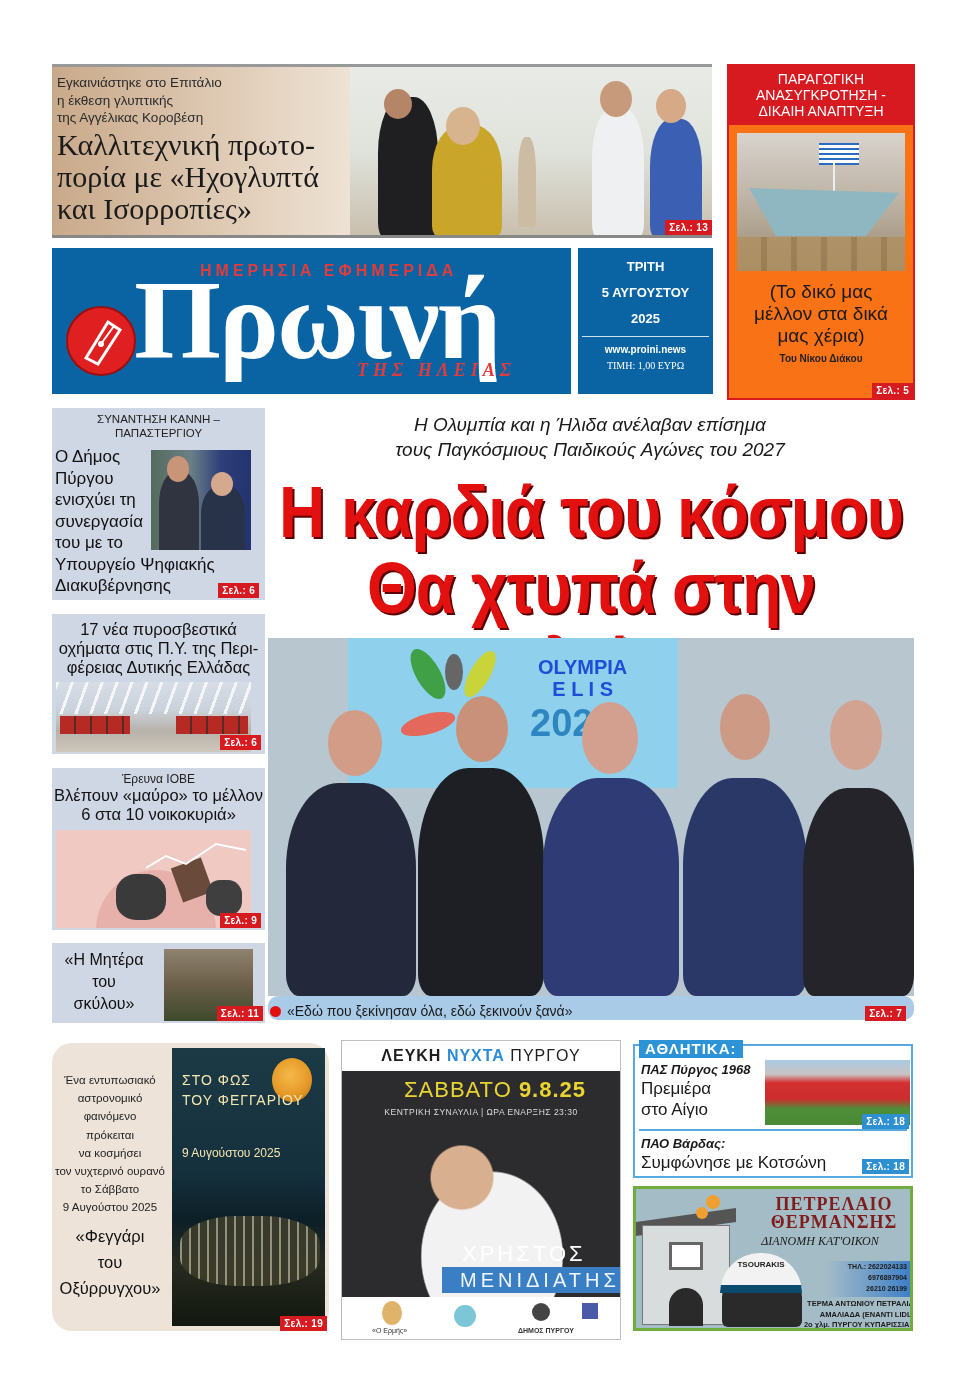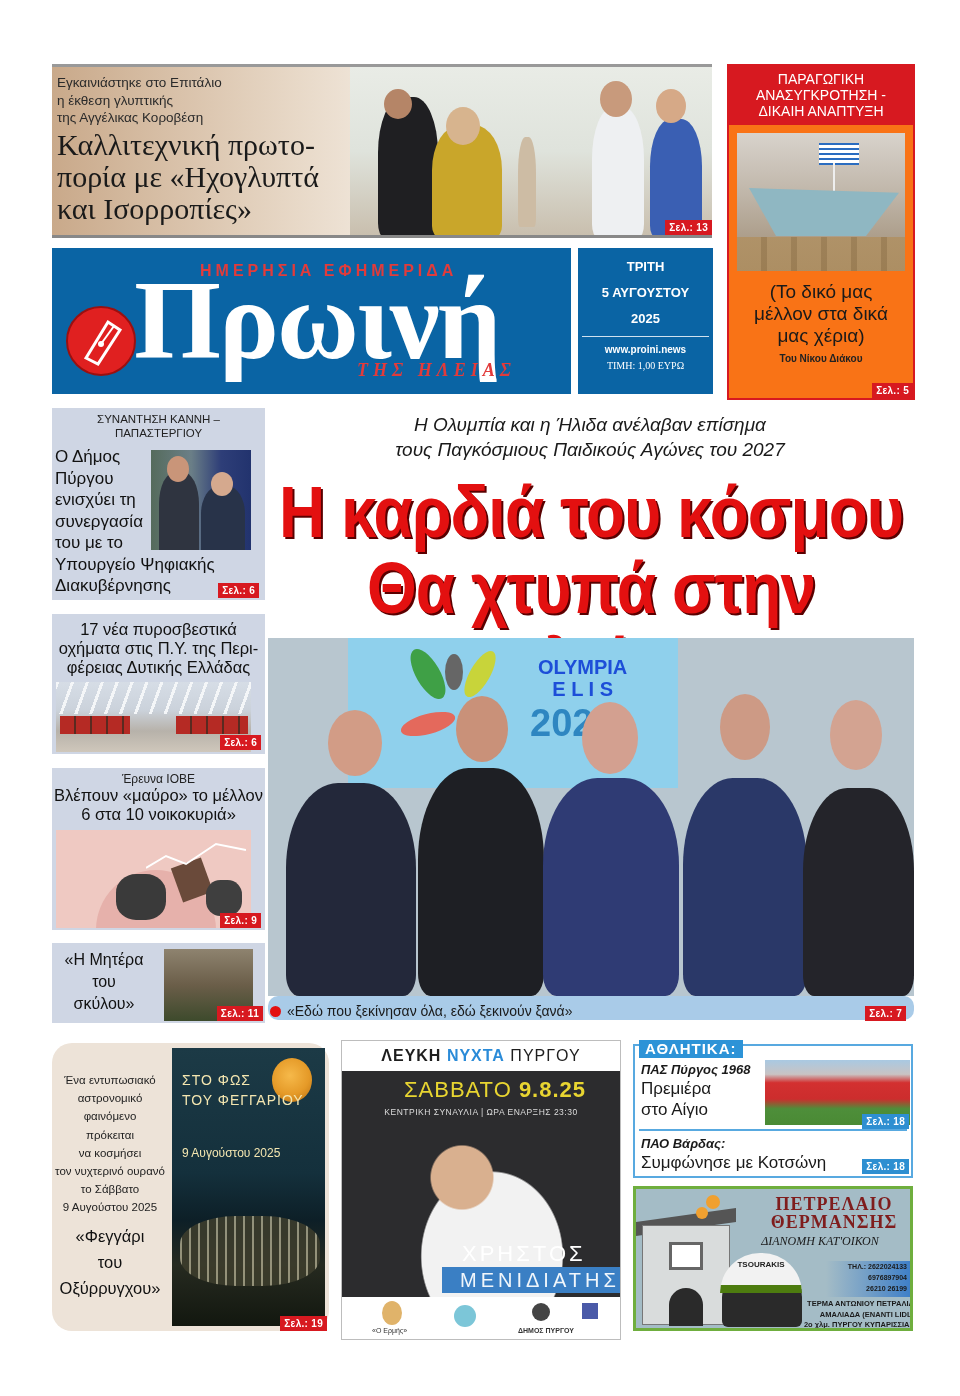--- a/index.html
+++ b/index.html
@@ -95,21 +95,21 @@
   #sports .i2-head { position: absolute; left: 6px; top: 106px; font-size: 17px; line-height: 21px; font-family: "Liberation Sans Narrow", "Liberation Sans", sans-serif; }
 
   #oil-ad { left: 633px; top: 1186px; width: 280px; height: 145px; border: 3px solid #6fae3e; background: #a4bcc6; overflow: hidden; }
   #oil-ad .t1 { position: absolute; left: 118px; top: 6px; width: 160px; text-align: center; font-family: "Liberation Serif", serif; font-weight: bold; font-size: 18px; line-height: 18px; color: #7f1d1d; letter-spacing: 1px; }
   #oil-ad .t2 { position: absolute; left: 104px; top: 45px; width: 160px; text-align: center; font-family: "Liberation Serif", serif; font-style: italic; font-size: 12px; color: #1a1a1a; }
   #oil-ad .phones { position: absolute; left: 190px; top: 72px; width: 85px; height: 36px; background: linear-gradient(90deg,#a4bcc6 0%,#3e7fc8 100%); font-size: 7px; line-height: 11px; font-weight: bold; text-align: right; padding-right: 4px; color: #1a1a1a; }
   #oil-ad .addr { position: absolute; left: 138px; top: 110px; width: 140px; font-size: 7.5px; line-height: 10.5px; font-weight: bold; text-align: right; color: #1a1a1a; }
   #oil-ad .house { position: absolute; left: 6px; top: 36px; width: 88px; height: 100px; background: #d9dcdc; border: 1px solid #777; }
   #oil-ad .roof { position: absolute; left: 0; top: 26px; width: 100px; height: 14px; background: #555; transform: skewY(-8deg); }
   #oil-ad .truck { position: absolute; left: 86px; top: 68px; width: 80px; height: 70px; border-radius: 40px 40px 6px 6px; background: #2a2a2a; }
-  #oil-ad .tank { position: absolute; left: 84px; top: 64px; width: 82px; height: 40px; border-radius: 40px 40px 0 0; background: #f2f2f2; border-bottom: 8px solid #4d7c0f; font-size: 8px; font-weight: bold; text-align: center; line-height: 24px; color: #222; }
+  #oil-ad .tank { position: absolute; left: 84px; top: 64px; width: 82px; height: 40px; border-radius: 40px 40px 0 0; background: #f2f2f2; border-bottom: 8px solid #0c4a6e; font-size: 8px; font-weight: bold; text-align: center; line-height: 24px; color: #222; }
 </style>
 </head>
 <body>
 
 <div id="top-feature" class="abs">
   <div class="kicker">
     <div>Εγκαινιάστηκε στο Επιτάλιο</div>
     <div>η έκθεση γλυπτικής</div>
     <div>της Αγγέλικας Κοροβέση</div>
   </div>

